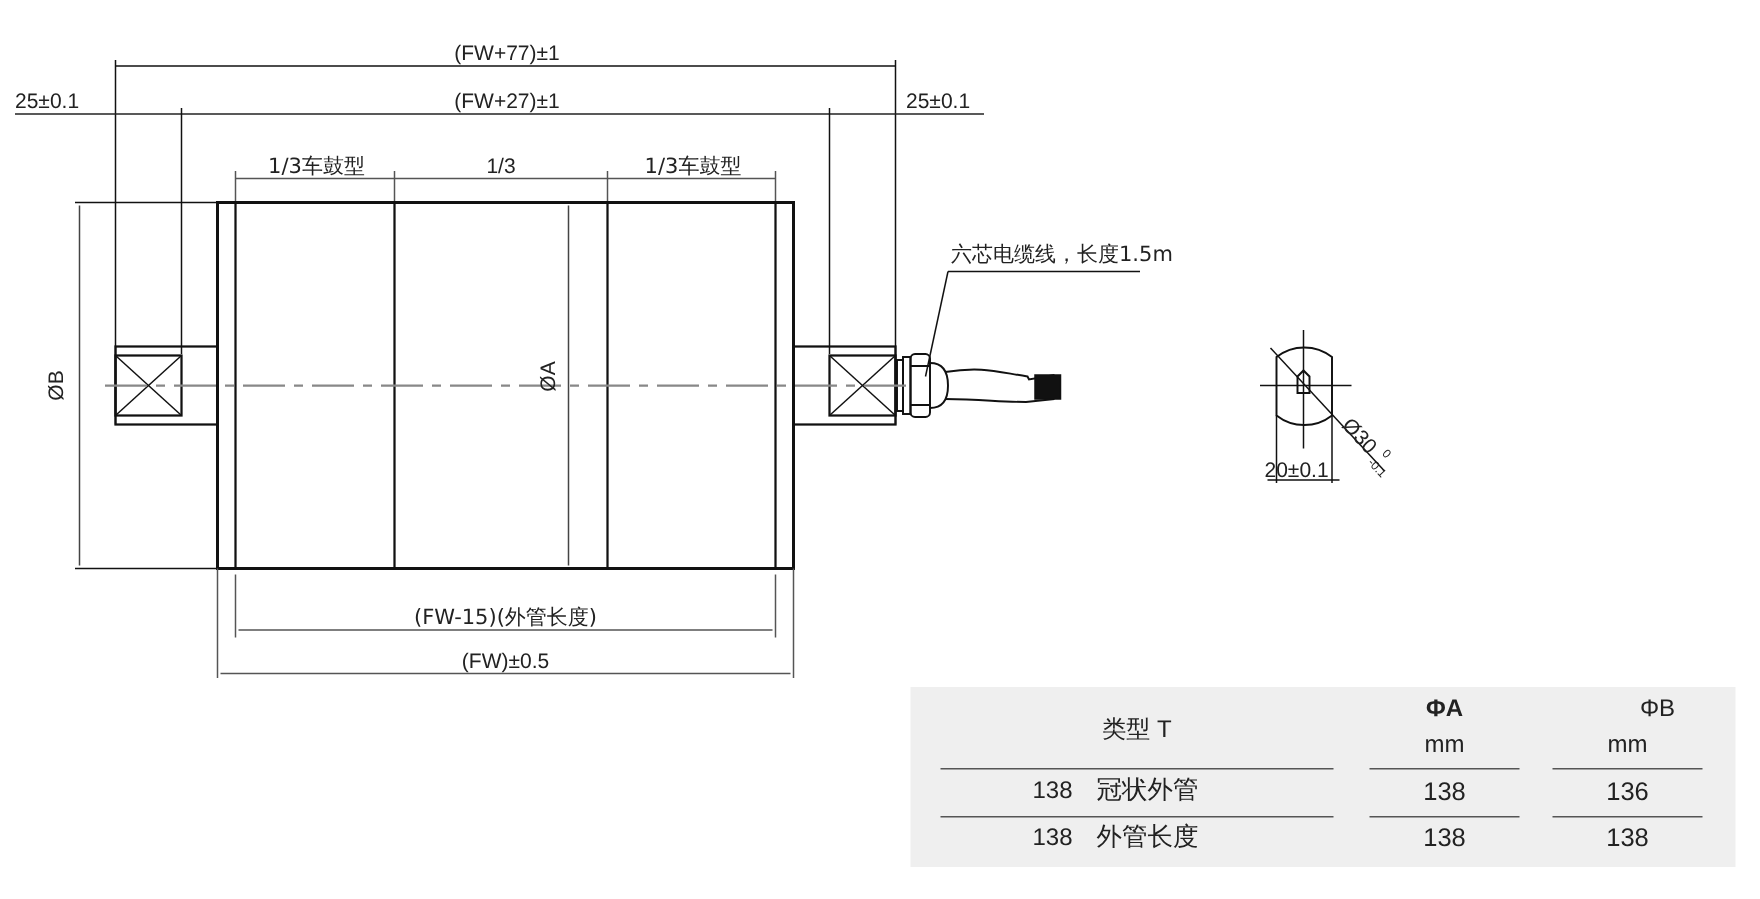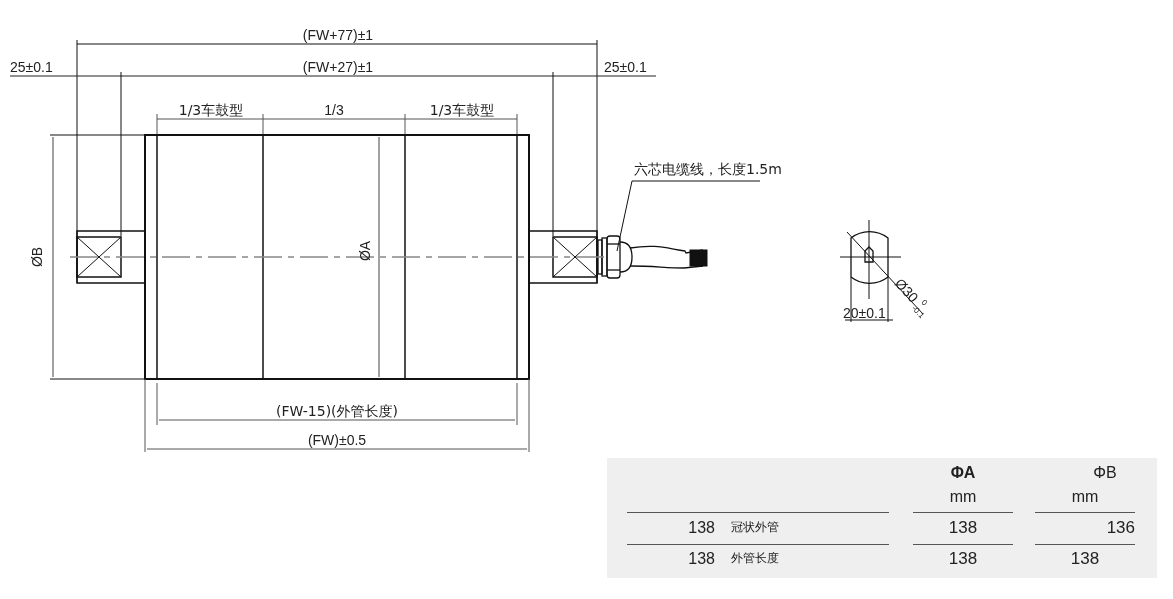--- a/index.html
+++ b/index.html
@@ -7,21 +7,21 @@
          font-family: "DejaVu Sans", "Liberation Sans", sans-serif; }
   #drawing { position: absolute; left: 0; top: 0; }
   .dim-text { font-family: "Liberation Sans", "DejaVu Sans", sans-serif; font-size: 14px; fill: #222; }
   .dim-text-cjk { font-family: "DejaVu Sans", sans-serif; font-size: 14px; fill: #222; }
   .spec-table { position: absolute; left: 607px; top: 458px; width: 550px; height: 120px;
                 background: #efefef; font-family: "Liberation Sans", "DejaVu Sans", sans-serif; color: #222; }
   .spec-table .hdr { position: absolute; top: 4px; font-size: 16px; text-align: center; line-height: 22px; }
   .spec-table .cell { position: absolute; font-size: 17px; text-align: center; line-height: 24px; }
   .spec-table .rule { position: absolute; height: 1px; background: #555; }
   .spec-table .num { position: absolute; font-size: 16px; text-align: right; line-height: 24px; }
-  .spec-table .name { position: absolute; font-family: Liberation Sans, sans-serif; font-size: 12px; line-height: 24px; }
+  .spec-table .name { position: absolute; font-family: Liberation Sans, sans-serif; font-size: 17px; line-height: 24px; }
 </style>
 </head>
 <body>
 
 <svg id="drawing" width="1173" height="599" viewBox="0 0 1173 599">
   <g stroke="#111" fill="none" stroke-width="1">
 
     <line x1="77" y1="44" x2="597" y2="44"></line>
     <line x1="77" y1="40" x2="77" y2="283"></line>
     <line x1="597" y1="40" x2="597" y2="283"></line>
@@ -107,34 +107,35 @@
   <text class="dim-text-cjk" x="634" y="174">六芯电缆线，长度1.5m</text>
   <text class="dim-text" x="843" y="318">20±0.1</text>
   <g transform="translate(894,284) rotate(47)">
     <text class="dim-text" x="0" y="0">Ø30</text>
     <text class="dim-text" x="32" y="-7" style="font-size:8px">0</text>
     <text class="dim-text" x="30" y="4" style="font-size:8px">-0.1</text>
   </g>
 </svg>
 
 <div class="spec-table">
+  <div class="hdr" style="left:20px; width:262px; top:18px;">类型 T</div>
   <div class="hdr" style="left:306px; width:100px;font-weight:bold;">ΦA</div>
   <div class="hdr" style="left:306px; width:100px; top:28px;">mm</div>
   <div class="hdr" style="left:448px; width:100px;">ΦB</div>
   <div class="hdr" style="left:428px; width:100px; top:28px;">mm</div>
 
   <div class="rule" style="left:20px; width:262px; top:54px;"></div>
   <div class="rule" style="left:306px; width:100px; top:54px;"></div>
   <div class="rule" style="left:428px; width:100px; top:54px;"></div>
 
   <div>
     <div class="num" style="left:60px; width:48px; top:58px;">138</div>
     <div class="name" style="left:124px; top:57px;">冠状外管</div>
     <div class="cell" style="left:306px; width:100px; top:58px;">138</div>
-    <div class="cell" style="left:428px; width:100px; top:58px;text-align:right;">136</div>
+    <div class="cell" style="left:428px; width:100px; top:58px;">136</div>
   </div>
 
   <div class="rule" style="left:20px; width:262px; top:86px;"></div>
   <div class="rule" style="left:306px; width:100px; top:86px;"></div>
   <div class="rule" style="left:428px; width:100px; top:86px;"></div>
 
   <div>
     <div class="num" style="left:60px; width:48px; top:89px;">138</div>
     <div class="name" style="left:124px; top:88px;">外管长度</div>
     <div class="cell" style="left:306px; width:100px; top:89px;">138</div>

